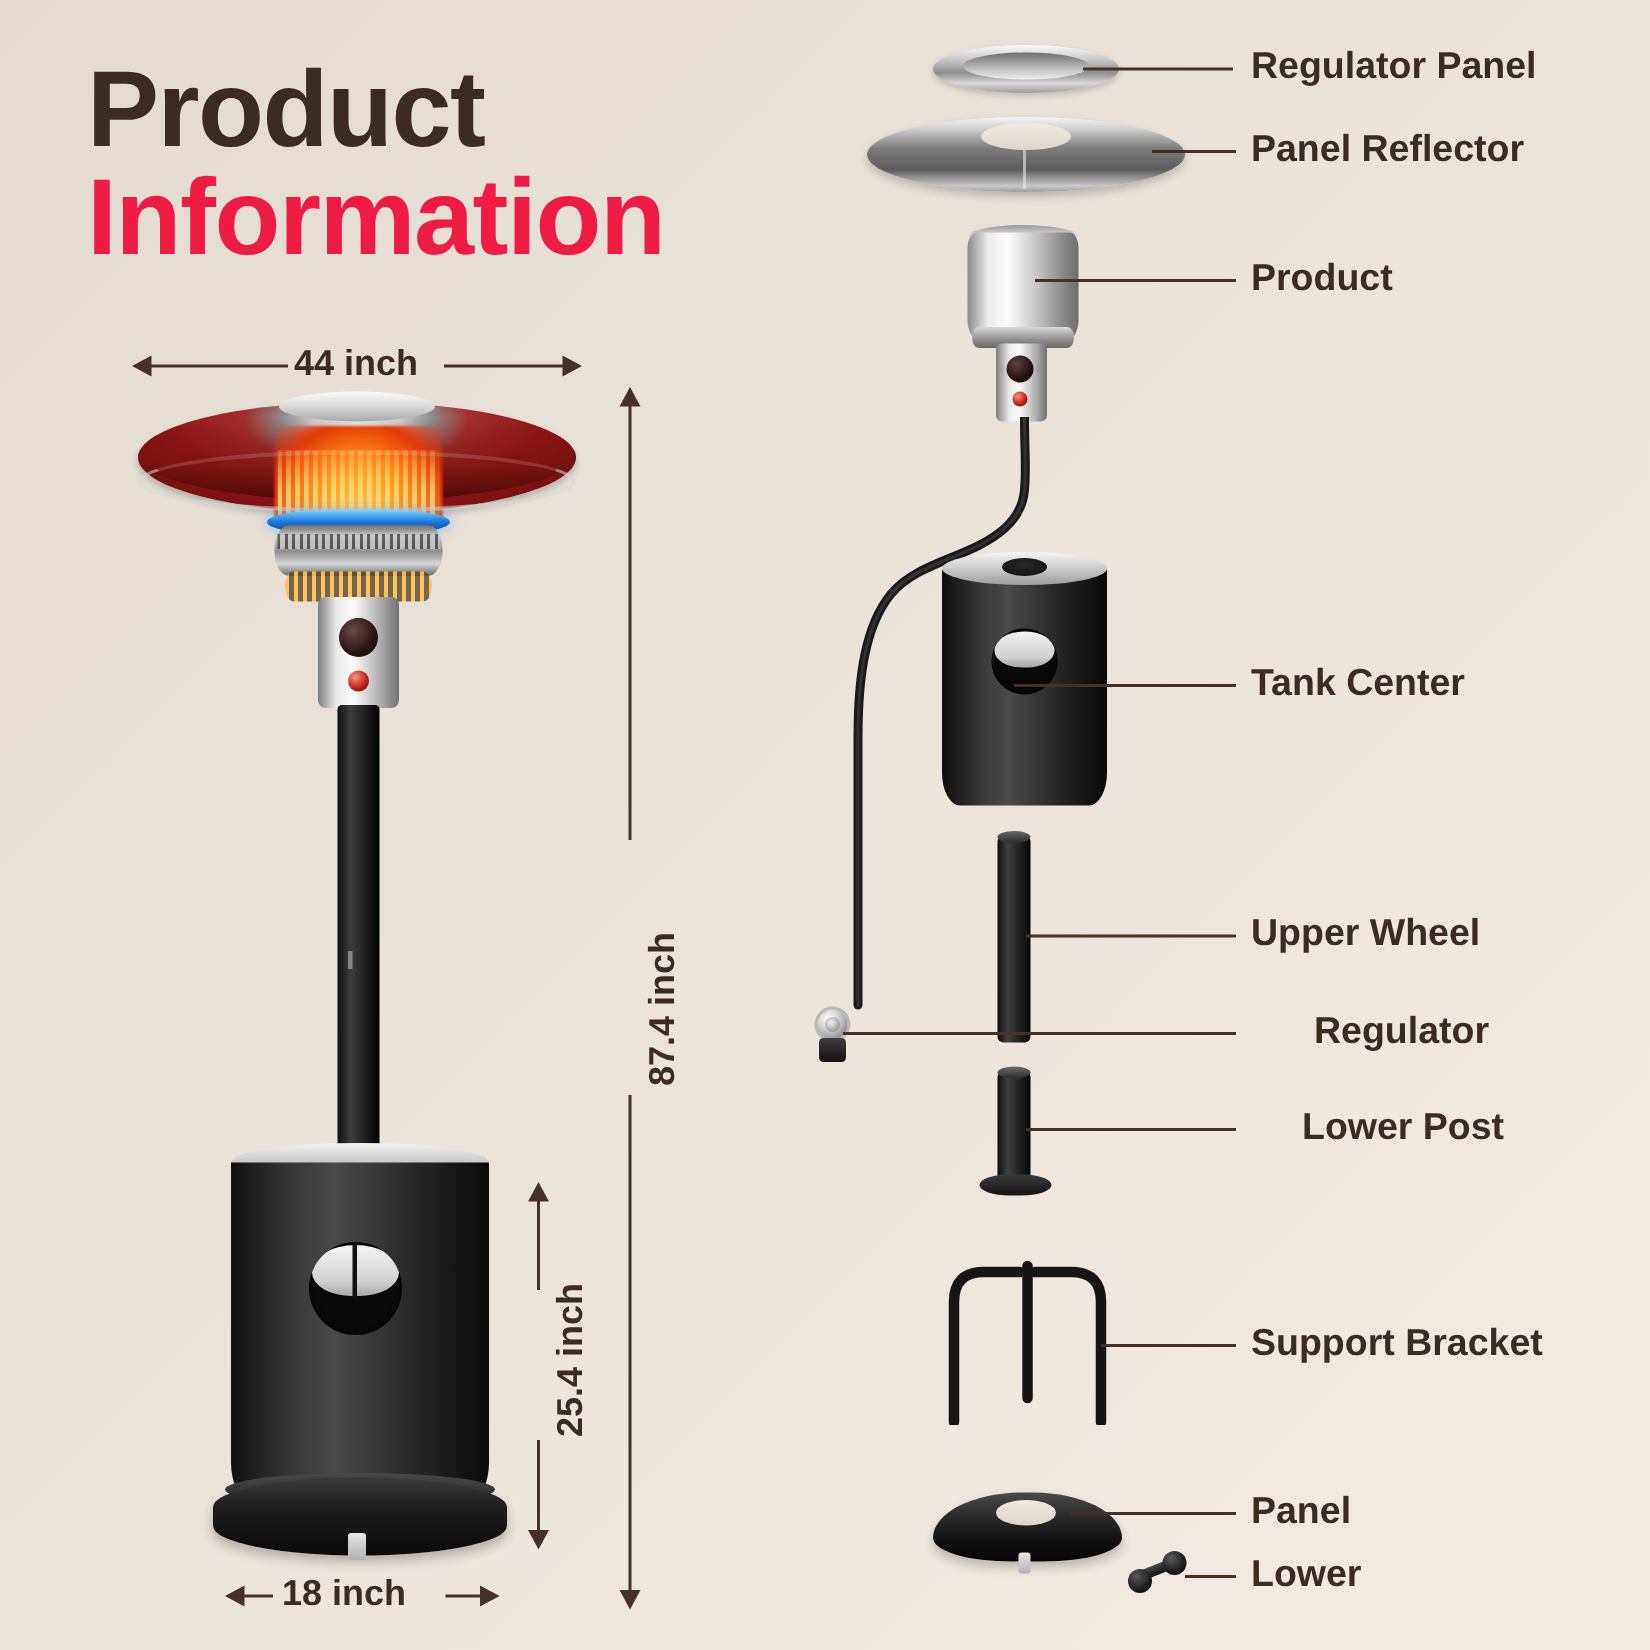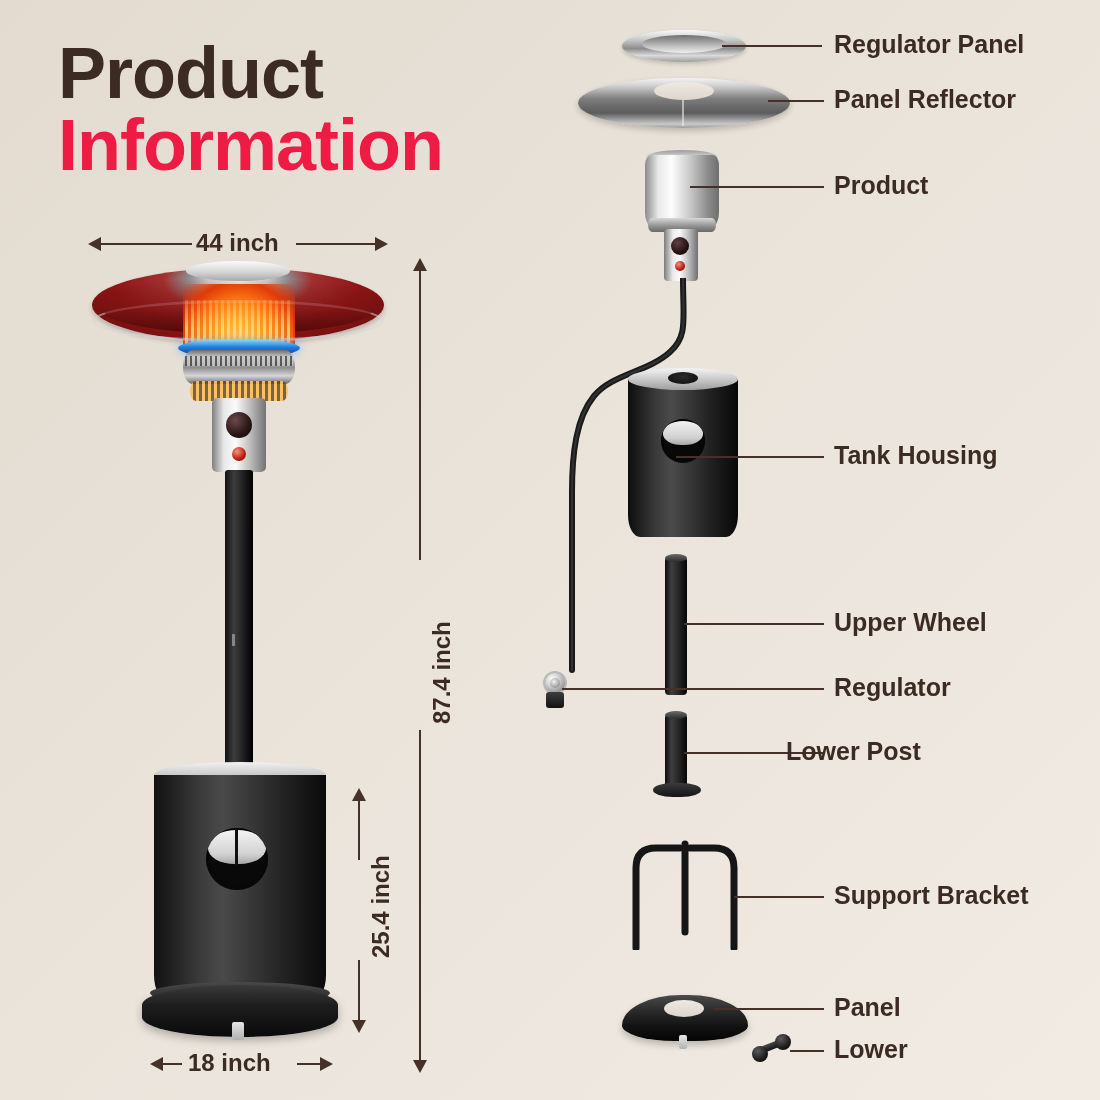--- a/index.html
+++ b/index.html
@@ -445,36 +445,36 @@
     <div class="abs callout-label" style="left:834px; top:87px;">Panel Reflector</div>
   </div>
 
   <div>
     <div class="abs leader" style="left:690px; top:186px; width:134px;"></div>
     <div class="abs callout-label" style="left:834px; top:173px;">Product</div>
   </div>
 
   <div>
     <div class="abs leader" style="left:676px; top:456px; width:148px;"></div>
-    <div class="abs callout-label" style="left:834px; top:443px;">Tank Housing</div>
+    <div class="abs callout-label" style="left:834px; top:443px;">Tank Center</div>
   </div>
 
   <div>
     <div class="abs leader" style="left:684px; top:623px; width:140px;"></div>
     <div class="abs callout-label" style="left:834px; top:610px;">Upper Wheel</div>
   </div>
 
   <div>
     <div class="abs leader" style="left:562px; top:688px; width:262px;"></div>
-    <div class="abs callout-label" style="left:834px; top:675px;">Regulator</div>
+    <div class="abs callout-label" style="left:876px; top:675px;">Regulator</div>
   </div>
 
   <div>
     <div class="abs leader" style="left:684px; top:752px; width:140px;"></div>
-    <div class="abs callout-label" style="left:786px; top:739px;">Lower Post</div>
+    <div class="abs callout-label" style="left:868px; top:739px;">Lower Post</div>
   </div>
 
   <div>
     <div class="abs leader" style="left:734px; top:896px; width:90px;"></div>
     <div class="abs callout-label" style="left:834px; top:883px;">Support Bracket</div>
   </div>
 
   <div>
     <div class="abs leader" style="left:714px; top:1008px; width:110px;"></div>
     <div class="abs callout-label" style="left:834px; top:995px;">Panel</div>

